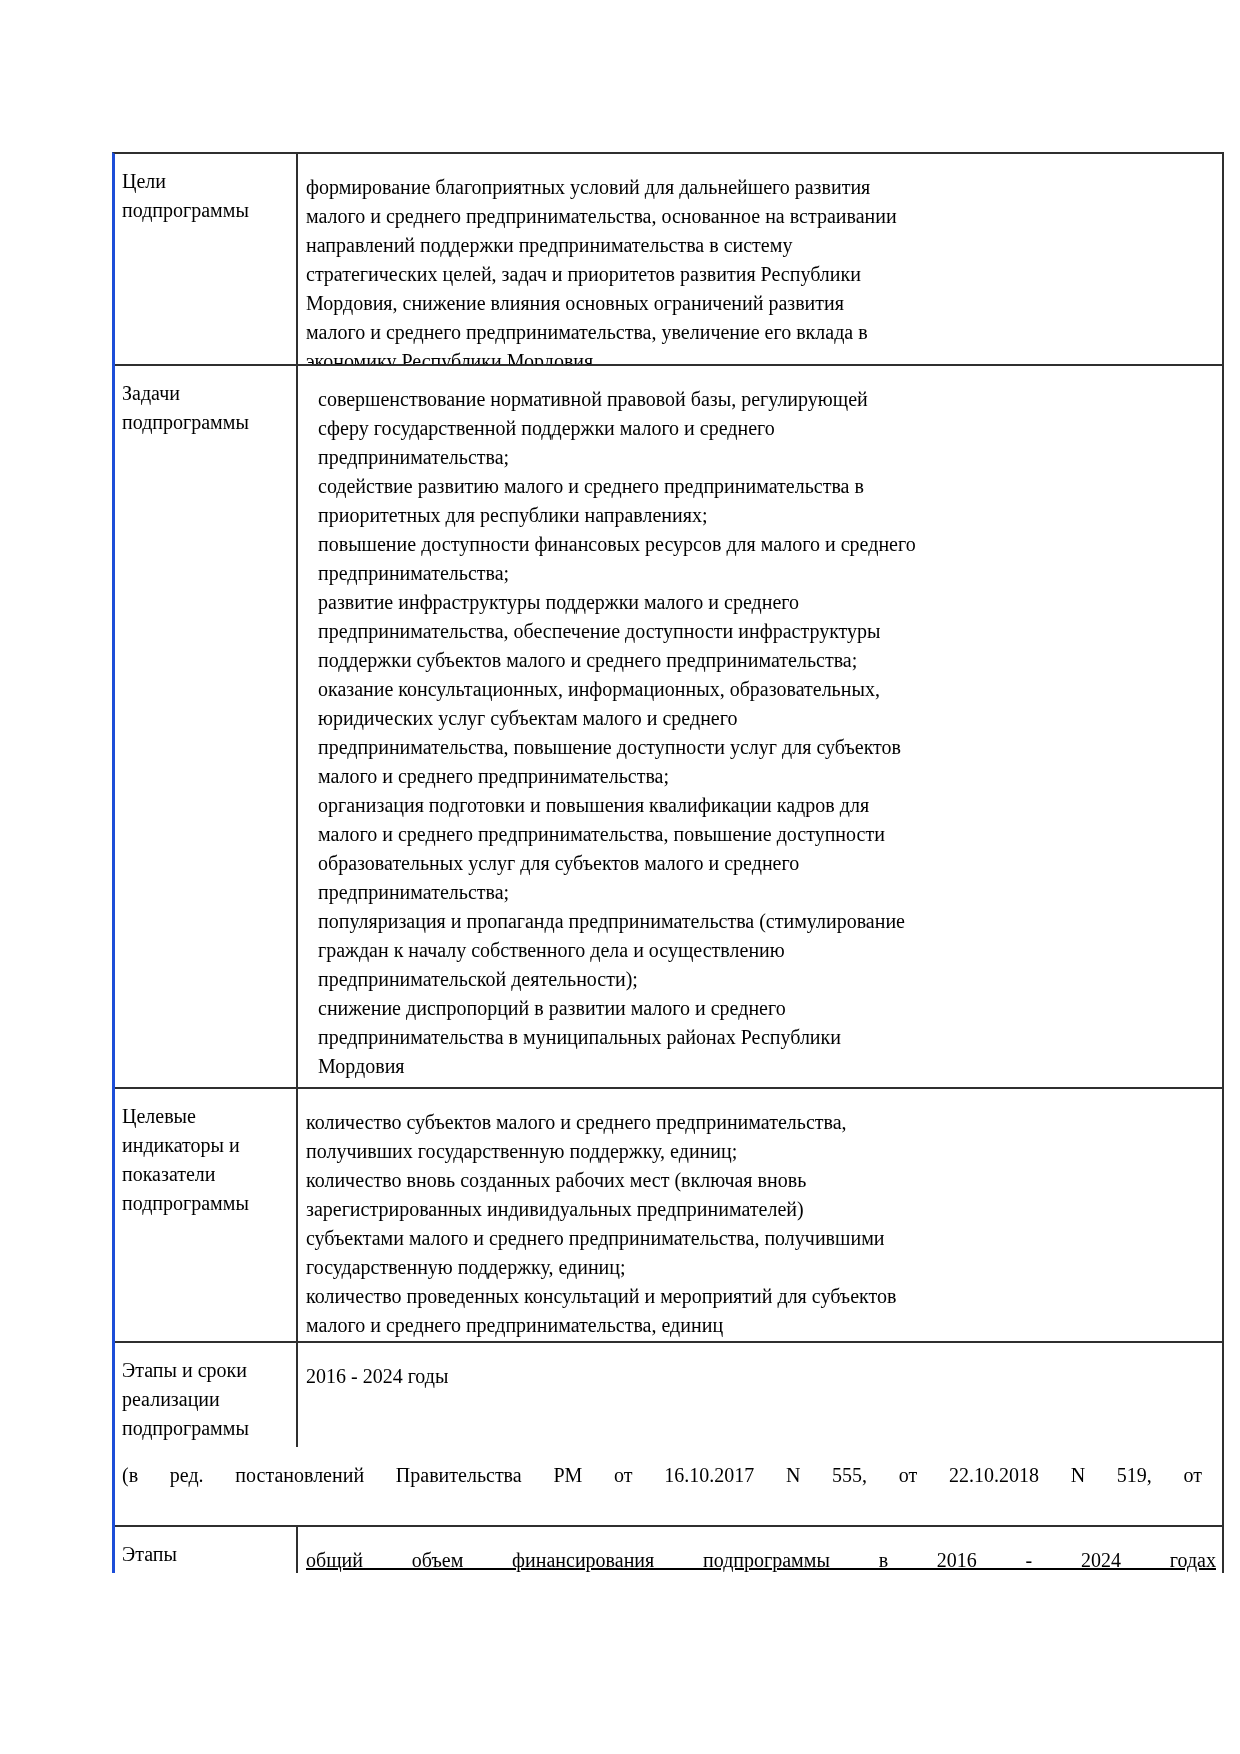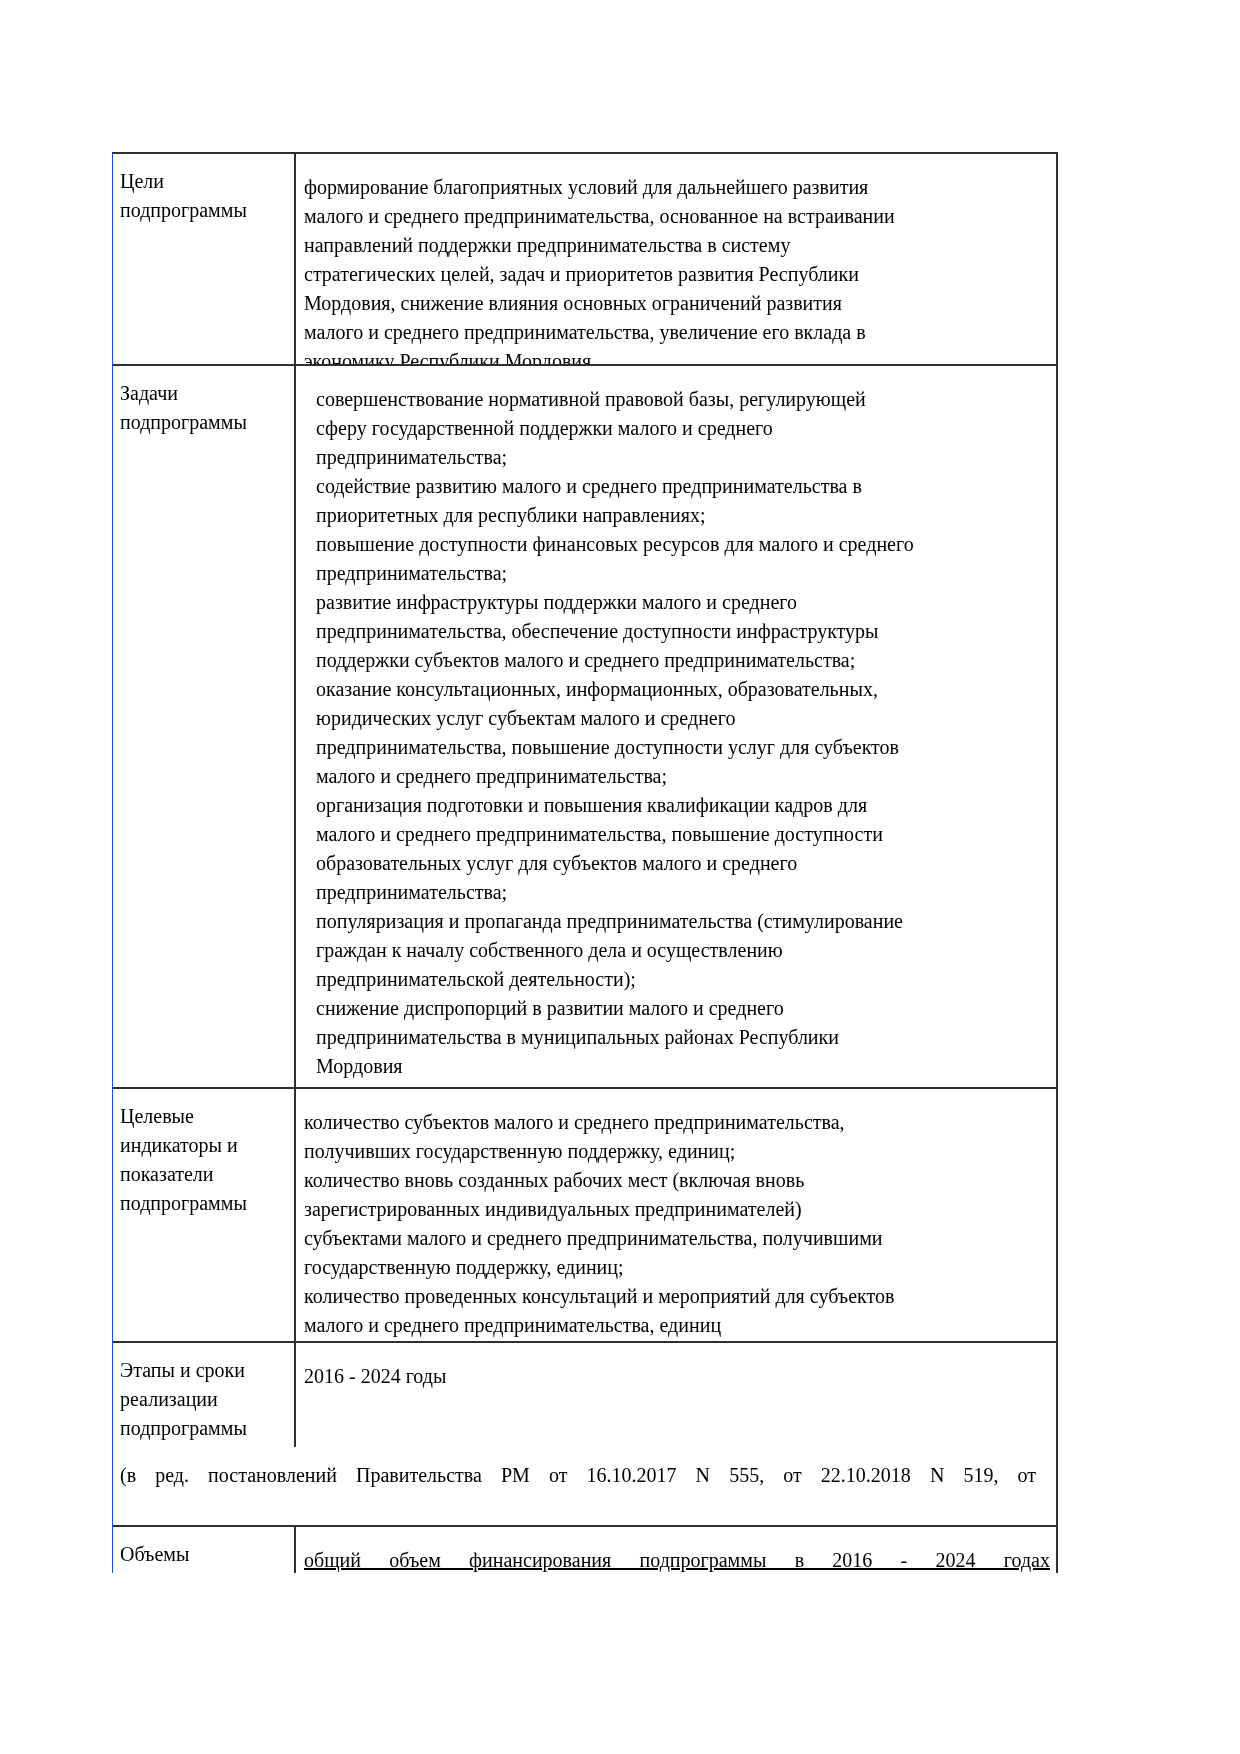--- a/index.html
+++ b/index.html
@@ -13,25 +13,25 @@
     height: 1754px;
     background: #ffffff;
     font-family: "Liberation Serif", "DejaVu Serif", serif;
     color: #000000;
     overflow: hidden;
   }
   .doc-table {
     position: absolute;
     left: 112px;
     top: 152px;
-    width: 946px;
+    width: 1112px;
     height: 1421px;
     box-sizing: border-box;
     border-top: 2px solid #2f2f2f;
-    border-left: 1px solid #1d4ed8;
+    border-left: 3px solid #1d4ed8;
     border-right: 2px solid #2f2f2f;
     overflow: hidden;
     font-size: 20px;
     line-height: 29px;
   }
   .trow {
     display: flex;
     box-sizing: border-box;
     width: 100%;
   }
@@ -145,18 +145,18 @@
 подпрограммы</div>
       <div class="cell value">2016 - 2024 годы</div>
     </div>
 
     <div class="note-row">
       <div class="note-line-justified">(в ред. постановлений Правительства РМ от 16.10.2017 N 555, от 22.10.2018 N 519, от</div>
       <div class="note-line-plain">28.03.2019 N 152)</div>
     </div>
 
     <div class="trow r6">
-      <div class="cell label">Объемы</div>
+      <div class="cell label">Этапы</div>
       <div class="cell value">общий объем финансирования подпрограммы в 2016 - 2024 годах</div>
     </div>
 
   </div>
 </div>
 
 </body></html>

